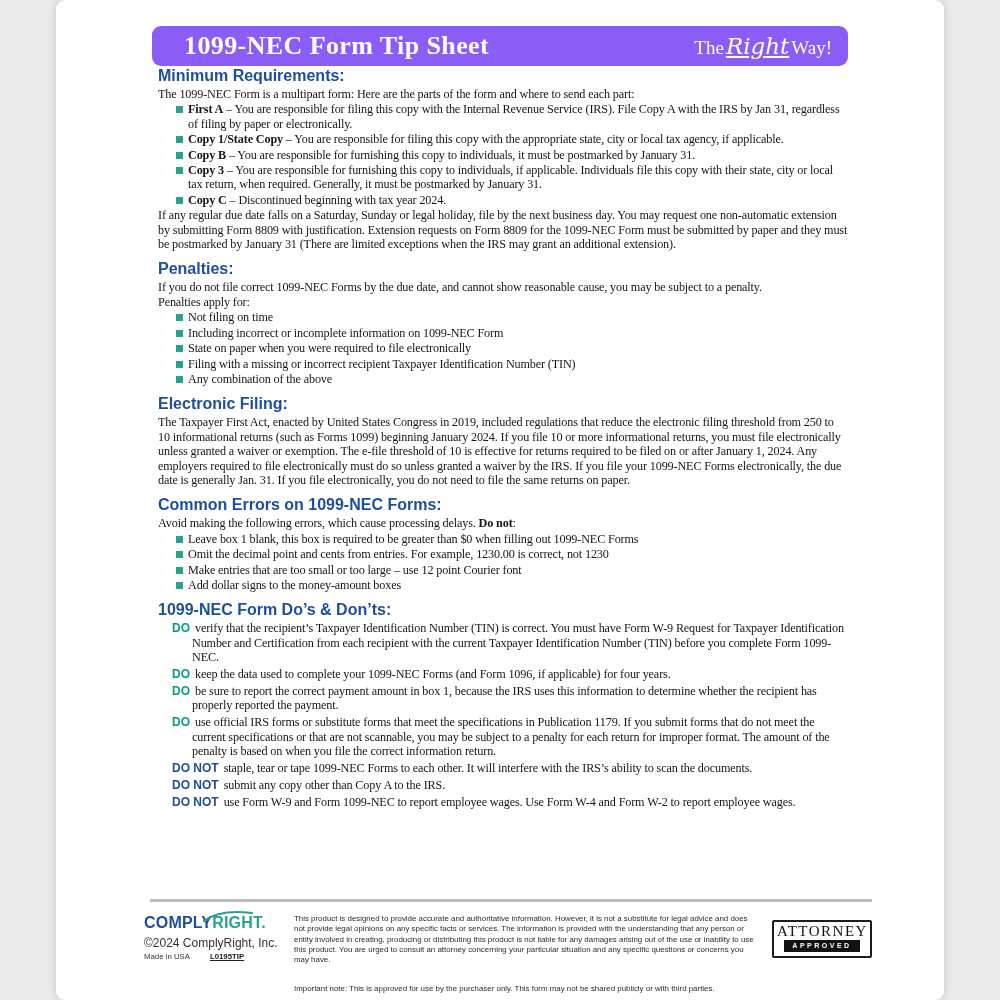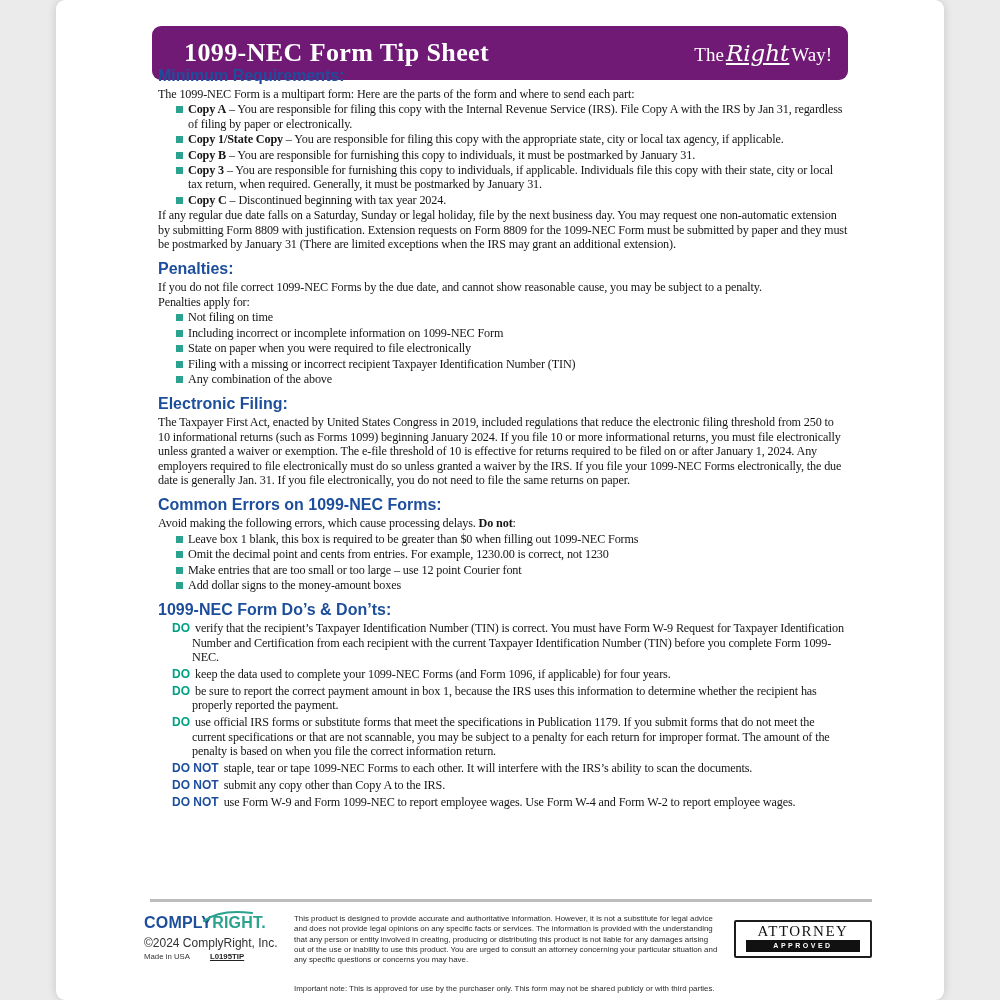--- a/index.html
+++ b/index.html
@@ -12,22 +12,22 @@
   .sheet{
     position:absolute;left:56px;top:0;
     width:888px;height:1000px;
     background:#ffffff;
     border-radius:9px;
     box-shadow:0 0 10px rgba(0,0,0,.16);
   }
   
   .banner{
     position:absolute;left:96px;top:26px;
-    width:696px;height:54px;box-sizing:border-box;
-    background:#701a75;border-radius:9px;
+    width:696px;height:40px;box-sizing:border-box;
+    background:#8b5cf6;border-radius:9px;
     display:flex;align-items:center;justify-content:space-between;
     padding:0 16px 0 32px;
   }
   .banner h1{
     margin:0;color:#fff;
     font-family:"Liberation Serif",serif;
     font-weight:bold;font-size:26px;letter-spacing:.4px;
   }
   .tagline{color:#fff;display:flex;align-items:baseline;font-size:19px;}
   .tagline .script{
@@ -74,21 +74,21 @@
   .logo{position:relative;font-weight:bold;font-size:16px;letter-spacing:.2px;white-space:nowrap;}
   .logo .comply{color:#1d4e9c;}
   .logo .rightw{color:#2aa28e;}
   .swoosh{position:absolute;left:56px;top:-6px;}
   .copyright{font-size:12px;margin-top:4px;color:#333;}
   .made{font-size:7.8px;margin-top:2px;color:#333;}
   .made b{margin-left:20px;color:#222;text-decoration:underline;}
   .disclaimer-block{flex:1;font-size:7.9px;line-height:10.3px;color:#2b2b2b;}
   .note{margin-top:19px;}
   .badge{
-    flex:none;width:138px;margin-top:6px;
+    flex:none;width:100px;margin-top:6px;
     border:2px solid #1c1c1c;border-radius:2px;
     background:#fff;text-align:center;
     padding:1px 3px 4px;box-sizing:border-box;
   }
   .badge .att{
     font-family:"Liberation Serif",serif;font-size:15px;
     letter-spacing:1.5px;color:#111;line-height:17px;
   }
   .badge .appr{
     background:#111;color:#fff;font-weight:bold;
@@ -109,21 +109,21 @@
       <span> Way!</span>
     </div>
   </header>
 
   <main>
 
     <section>
       <h2>Minimum Requirements:</h2>
       <p>The 1099-NEC Form is a multipart form: Here are the parts of the form and where to send each part:</p>
       <div>
-        <div class="bullet"><span class="sq"></span><b>Copy A</b><span> – You are responsible for filing this copy with the Internal Revenue Service (IRS). File Copy A with the IRS by Jan 31, regardless of filing by paper or electronically.</span></div>
+        <div class="bullet"><span class="sq"></span><b>First A</b><span> – You are responsible for filing this copy with the Internal Revenue Service (IRS). File Copy A with the IRS by Jan 31, regardless of filing by paper or electronically.</span></div>
         <div class="bullet"><span class="sq"></span><b>Copy 1/State Copy</b><span> – You are responsible for filing this copy with the appropriate state, city or local tax agency, if applicable.</span></div>
         <div class="bullet"><span class="sq"></span><b>Copy B</b><span> – You are responsible for furnishing this copy to individuals, it must be postmarked by January 31.</span></div>
         <div class="bullet"><span class="sq"></span><b>Copy 3</b><span> – You are responsible for furnishing this copy to individuals, if applicable. Individuals file this copy with their state, city or local tax return, when required. Generally, it must be postmarked by January 31.</span></div>
         <div class="bullet"><span class="sq"></span><b>Copy C</b><span> – Discontinued beginning with tax year 2024.</span></div>
       </div>
       <p>If any regular due date falls on a Saturday, Sunday or legal holiday, file by the next business day. You may request one non-automatic extension by submitting Form 8809 with justification. Extension requests on Form 8809 for the 1099-NEC Form must be submitted by paper and they must be postmarked by January 31 (There are limited exceptions when the IRS may grant an additional extension).</p>
     </section>
 
     <section>
       <h2>Penalties:</h2>

